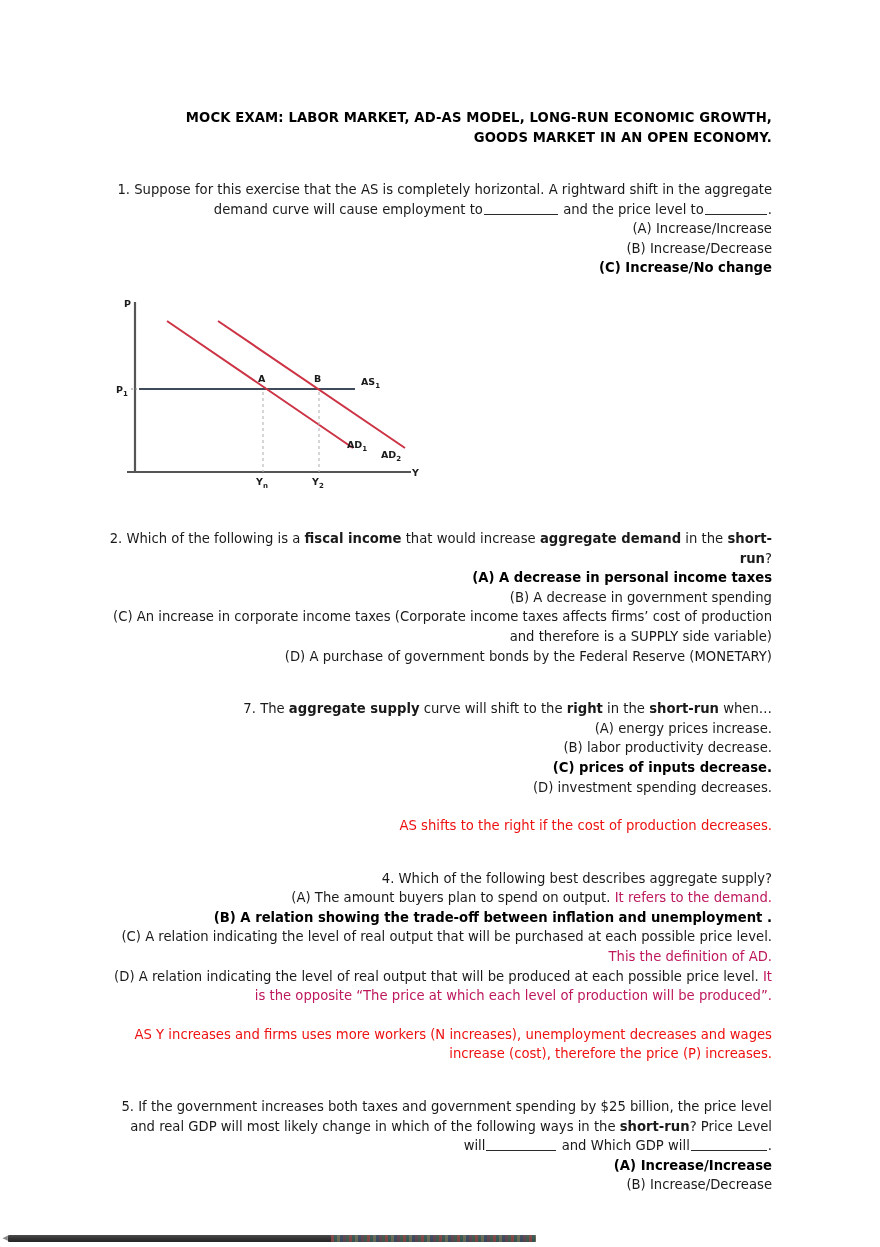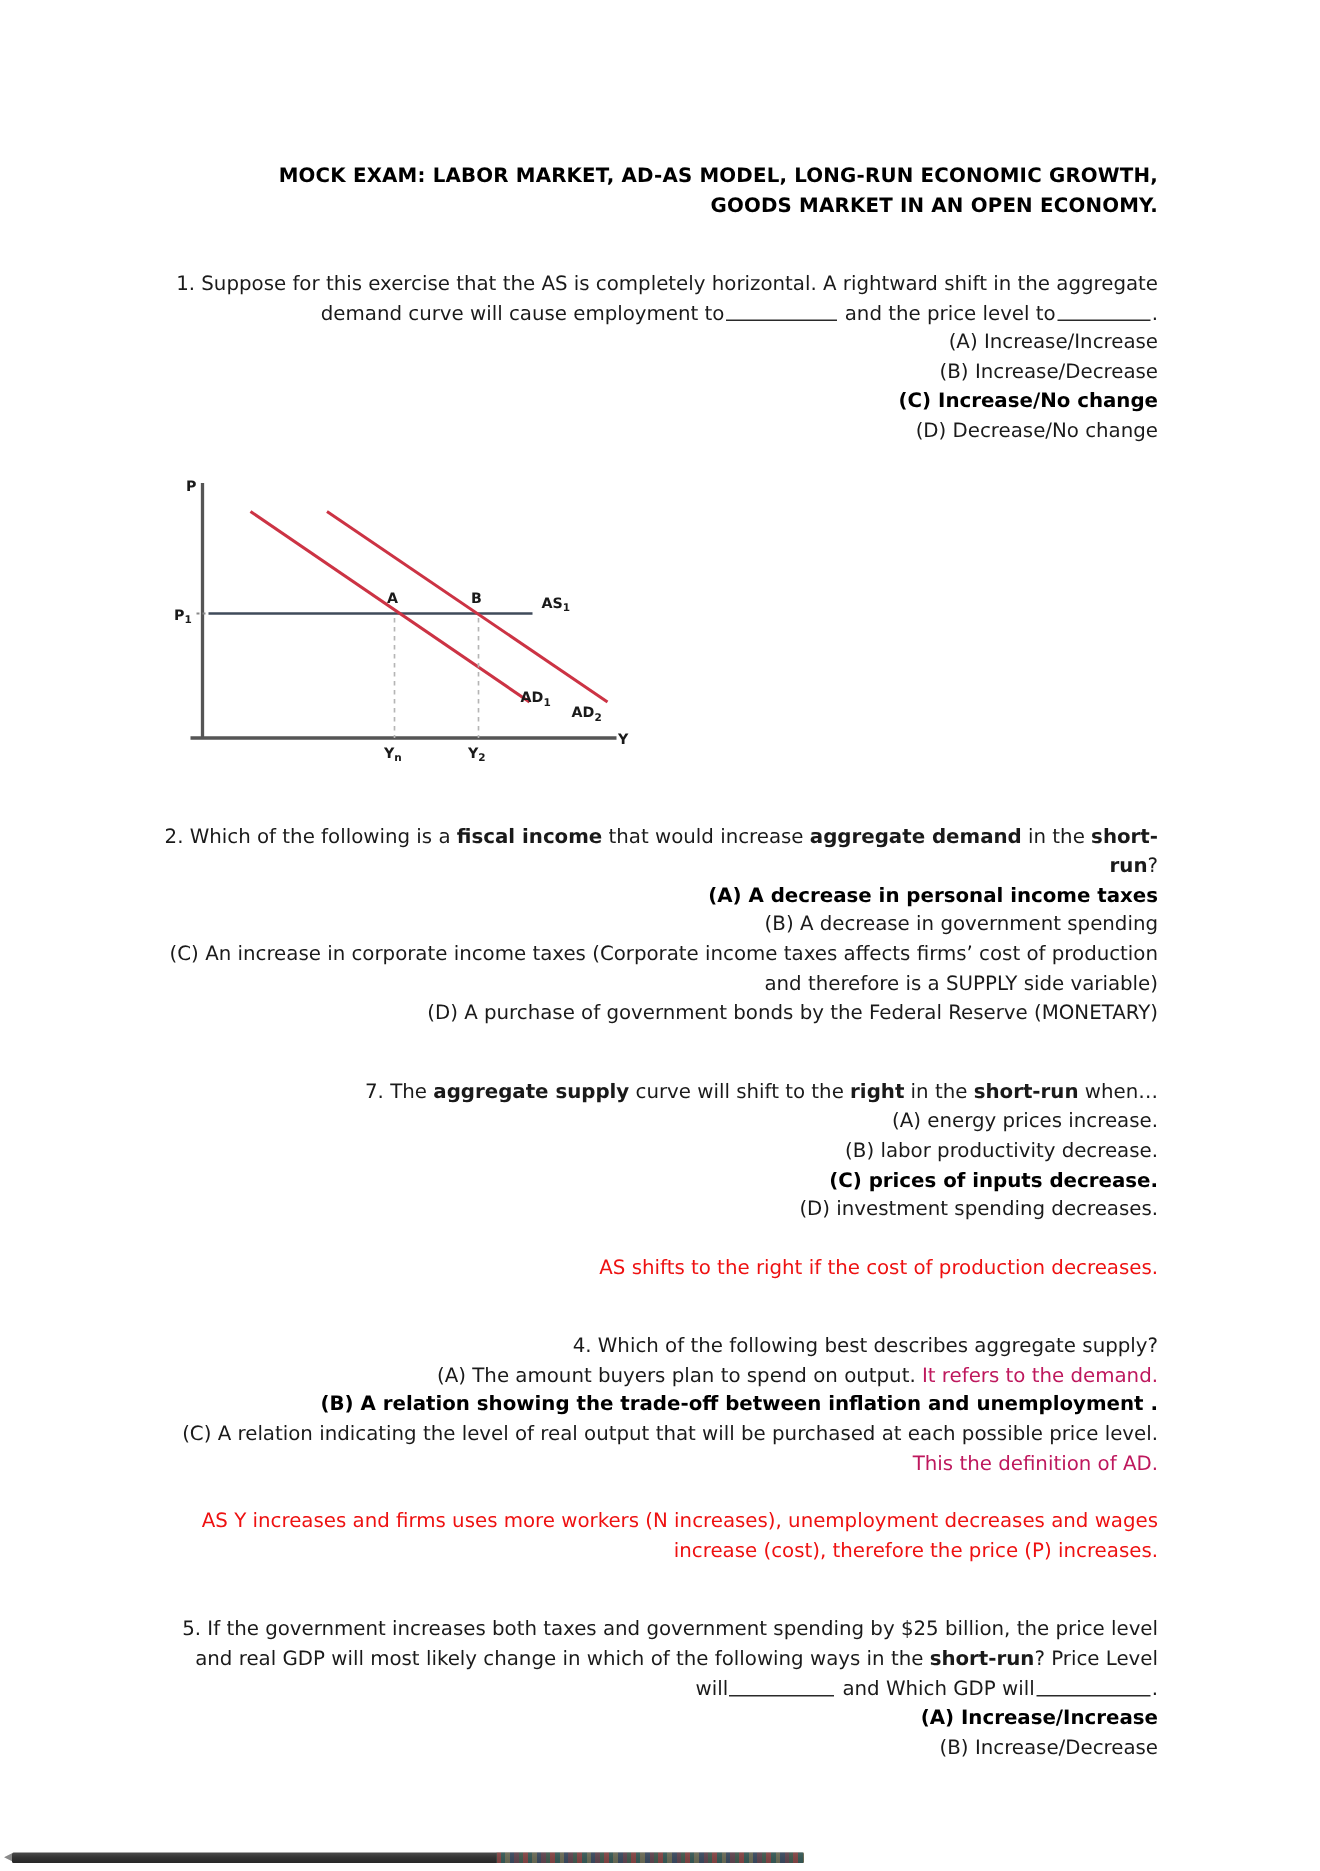--- a/index.html
+++ b/index.html
@@ -137,21 +137,20 @@
     <div>
       <div class="doc-title">MOCK EXAM: LABOR MARKET, AD-AS MODEL, LONG-RUN ECONOMIC GROWTH,</div>
       <div class="doc-title">GOODS MARKET IN AN OPEN ECONOMY.</div>
     </div>
 
     <div class="q-block">
       <span>1. Suppose for this exercise that the AS is completely horizontal. A rightward shift in the aggregate demand curve will cause employment to</span><span class="blank w1"></span><span> and the price level to</span><span class="blank w2"></span><span>.</span>
       <span class="line">(A) Increase/Increase</span>
       <span class="line">(B) Increase/Decrease</span>
       <span class="line bold-opt">(C) Increase/No change</span>
-      <span class="line">(D) Decrease/No change</span>
     </div>
 
     <div class="chart-wrap">
       <svg class="chart-svg" width="330" height="200" viewBox="0 0 330 200">
 
         <line x1="20" y1="6" x2="20" y2="176" stroke="#555555" stroke-width="2.2"></line>
 
         <line x1="12" y1="176" x2="296" y2="176" stroke="#555555" stroke-width="2.2"></line>
 
         <line x1="24" y1="93" x2="240" y2="93" stroke="#3f4a5a" stroke-width="1.8"></line>
@@ -199,20 +198,21 @@
       <span class="line">(D) investment spending decreases.</span>
     </div>
 
     <div class="note-red">AS shifts to the right if the cost of production decreases.</div>
 
     <div class="q-block">
       <span class="line">4. Which of the following best describes aggregate supply?</span>
       <span class="line"><span>(A) The amount buyers plan to spend on output. </span><span class="red">It refers to the demand.</span></span>
       <span class="line bold-opt">(B) A relation showing the trade-off between inflation and unemployment .</span>
       <span class="line"><span>(C) A relation indicating the level of real output that will be purchased at each possible price level. </span><span class="red">This the definition of AD.</span></span>
+      <span class="line"><span>(D) A relation indicating the level of real output that will be produced at each possible price level. </span><span class="red">It is the opposite “The price at which each level of production will be produced”.</span></span>
     </div>
 
     <div class="note-red">AS Y increases and firms uses more workers (N increases), unemployment decreases and wages increase (cost), therefore the price (P) increases.</div>
 
     <div class="q-block">
       <span>5. If the government increases both taxes and government spending by $25 billion, the price level and real GDP will most likely change in which of the following ways in the </span><span class="b">short-run</span><span>? Price Level will</span><span class="blank w3"></span><span> and Which GDP will</span><span class="blank w4"></span><span>.</span>
       <span class="line bold-opt">(A) Increase/Increase</span>
       <span class="line">(B) Increase/Decrease</span>
     </div>
 

